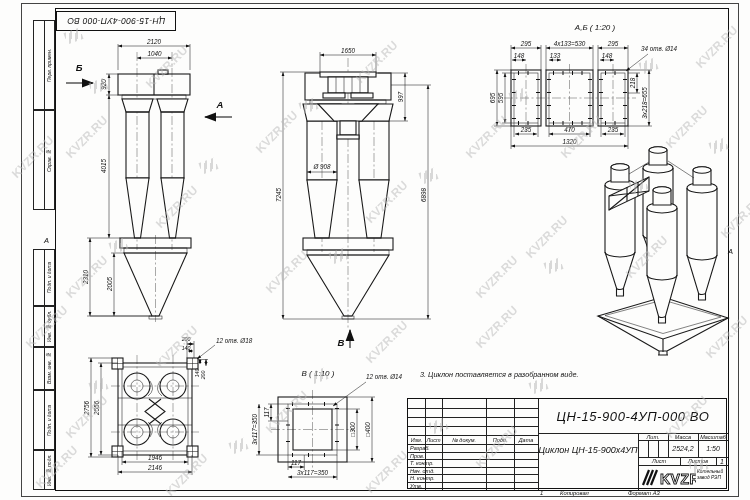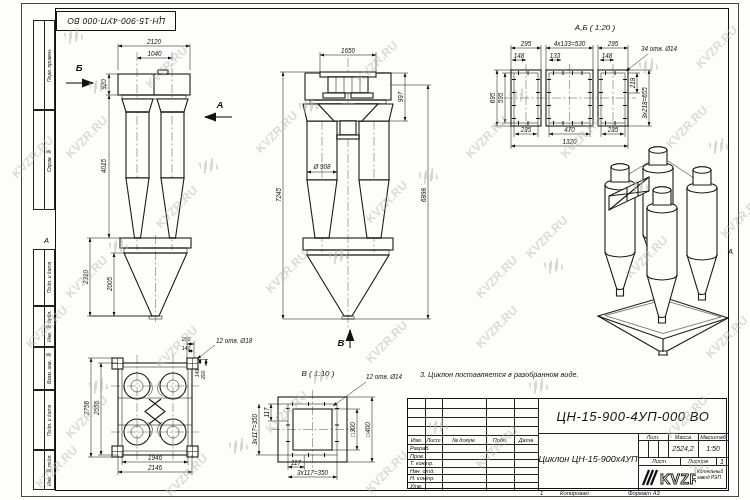--- a/index.html
+++ b/index.html
@@ -23,21 +23,21 @@
   .tb .vl,.tb .hl{position:absolute;}
   .tb .vl{width:0;border-left:1px solid #222;}
   .tb .hl{height:0;border-top:1px solid #222;}
   .tb .cell{position:absolute;display:flex;align-items:center;justify-content:center;
             font:italic 5.5px "Liberation Sans",sans-serif;white-space:nowrap;}
   .tb .rowlab{position:absolute;left:2px;width:32px;font:italic 5.5px "Liberation Sans",sans-serif;
               display:flex;align-items:center;}
   .tb .des{position:absolute;left:130px;top:0;width:190px;height:34px;display:flex;align-items:center;justify-content:center;
            font:italic 13px "Liberation Sans",sans-serif;letter-spacing:.6px;}
   .tb .nm{position:absolute;left:130px;top:34px;width:100px;height:57px;display:flex;justify-content:center;
-          padding-top:21px;box-sizing:border-box;font:italic 9px "Liberation Sans",sans-serif;white-space:nowrap;}
+          padding-top:12px;box-sizing:border-box;font:italic 9px "Liberation Sans",sans-serif;white-space:nowrap;}
   .tb .val{font:italic 7px "Liberation Sans",sans-serif;}
   .company{position:absolute;left:289px;top:70px;width:30px;font:italic 4.8px "Liberation Sans",sans-serif;line-height:6px;}
   
   svg.dwg{position:absolute;left:0;top:0;}
   .s{stroke:#1b1b1b;stroke-width:1.1;fill:none;}
   .f{stroke:#1b1b1b;stroke-width:1.1;fill:#fdfdfc;}
   .tn{stroke:#1b1b1b;stroke-width:.55;fill:none;}
   .cl{stroke:#555;stroke-width:.5;fill:none;stroke-dasharray:9 2.5 2 2.5;}
   .dm{stroke:#222;stroke-width:.55;fill:none;}
   .tk{stroke:#111;fill:none;}

